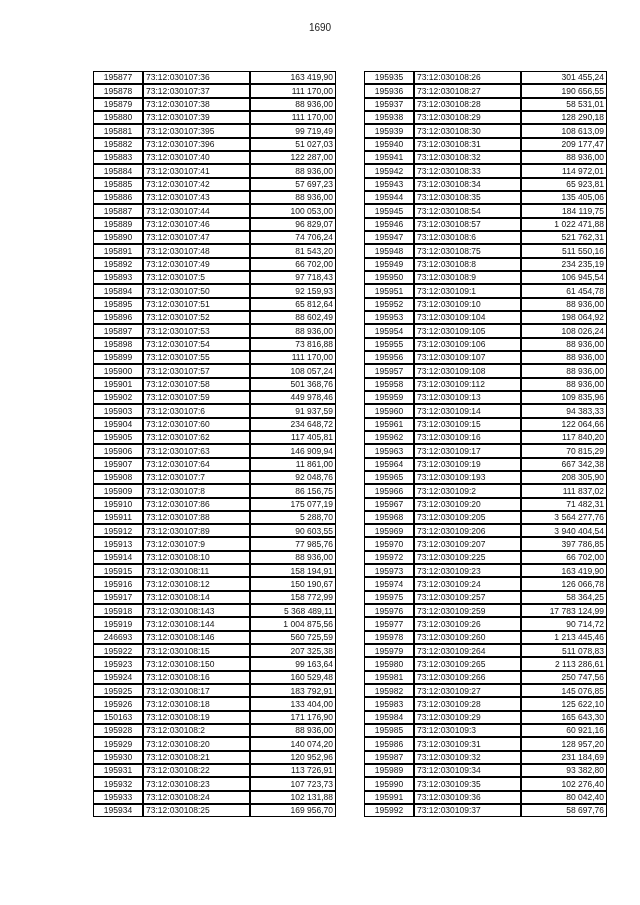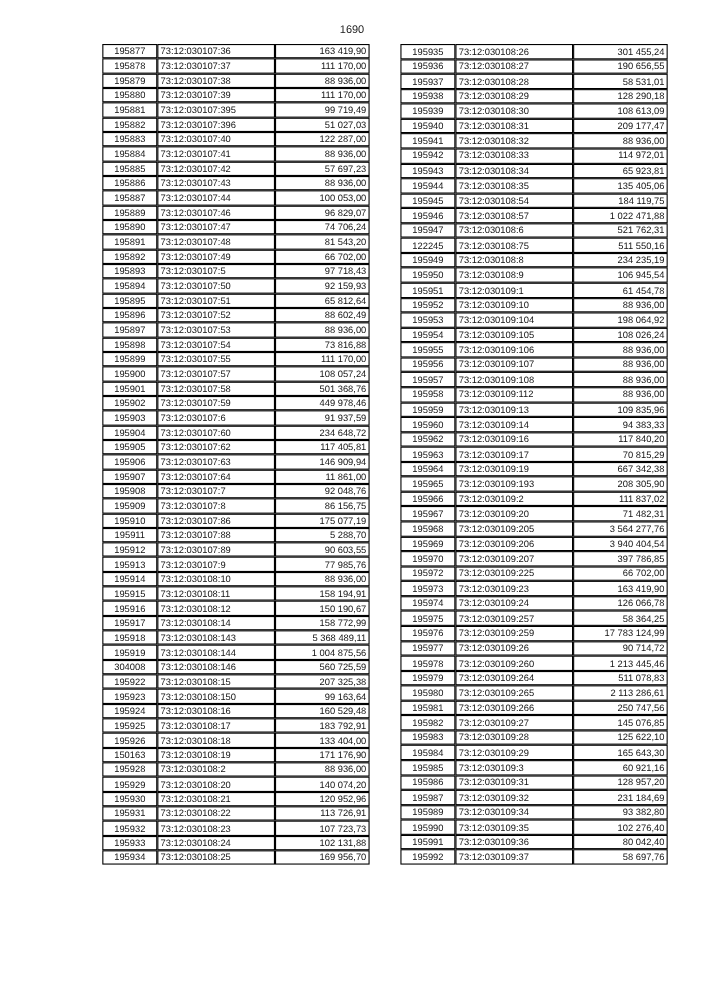--- a/index.html
+++ b/index.html
@@ -20,21 +20,21 @@
     position: absolute;
     top: 22px;
     left: 0;
     width: 100%;
     text-align: center;
     font-size: 10px;
     color: #1a1a1a;
   }
   .tables-wrap {
     position: absolute;
-    top: 40px;
+    top: 71px;
     left: 93px;
     display: flex;
     gap: 28px;
   }
   table.data-table {
     border-collapse: separate;
     border-spacing: 0;
     table-layout: fixed;
     font-size: 8.5px;
     line-height: 1;
@@ -268,21 +268,21 @@
             <td class="c-id">195918</td>
             <td class="c-code">73:12:030108:143</td>
             <td class="c-value">5 368 489,11</td>
           </tr>
           <tr>
             <td class="c-id">195919</td>
             <td class="c-code">73:12:030108:144</td>
             <td class="c-value">1 004 875,56</td>
           </tr>
           <tr>
-            <td class="c-id">304008</td>
+            <td class="c-id">246693</td>
             <td class="c-code">73:12:030108:146</td>
             <td class="c-value">560 725,59</td>
           </tr>
           <tr>
             <td class="c-id">195922</td>
             <td class="c-code">73:12:030108:15</td>
             <td class="c-value">207 325,38</td>
           </tr>
           <tr>
             <td class="c-id">195923</td>
@@ -408,21 +408,21 @@
             <td class="c-id">195946</td>
             <td class="c-code">73:12:030108:57</td>
             <td class="c-value">1 022 471,88</td>
           </tr>
           <tr>
             <td class="c-id">195947</td>
             <td class="c-code">73:12:030108:6</td>
             <td class="c-value">521 762,31</td>
           </tr>
           <tr>
-            <td class="c-id">122245</td>
+            <td class="c-id">195948</td>
             <td class="c-code">73:12:030108:75</td>
             <td class="c-value">511 550,16</td>
           </tr>
           <tr>
             <td class="c-id">195949</td>
             <td class="c-code">73:12:030108:8</td>
             <td class="c-value">234 235,19</td>
           </tr>
           <tr>
             <td class="c-id">195950</td>
@@ -473,20 +473,25 @@
             <td class="c-id">195959</td>
             <td class="c-code">73:12:030109:13</td>
             <td class="c-value">109 835,96</td>
           </tr>
           <tr>
             <td class="c-id">195960</td>
             <td class="c-code">73:12:030109:14</td>
             <td class="c-value">94 383,33</td>
           </tr>
           <tr>
+            <td class="c-id">195961</td>
+            <td class="c-code">73:12:030109:15</td>
+            <td class="c-value">122 064,66</td>
+          </tr>
+          <tr>
             <td class="c-id">195962</td>
             <td class="c-code">73:12:030109:16</td>
             <td class="c-value">117 840,20</td>
           </tr>
           <tr>
             <td class="c-id">195963</td>
             <td class="c-code">73:12:030109:17</td>
             <td class="c-value">70 815,29</td>
           </tr>
           <tr>

